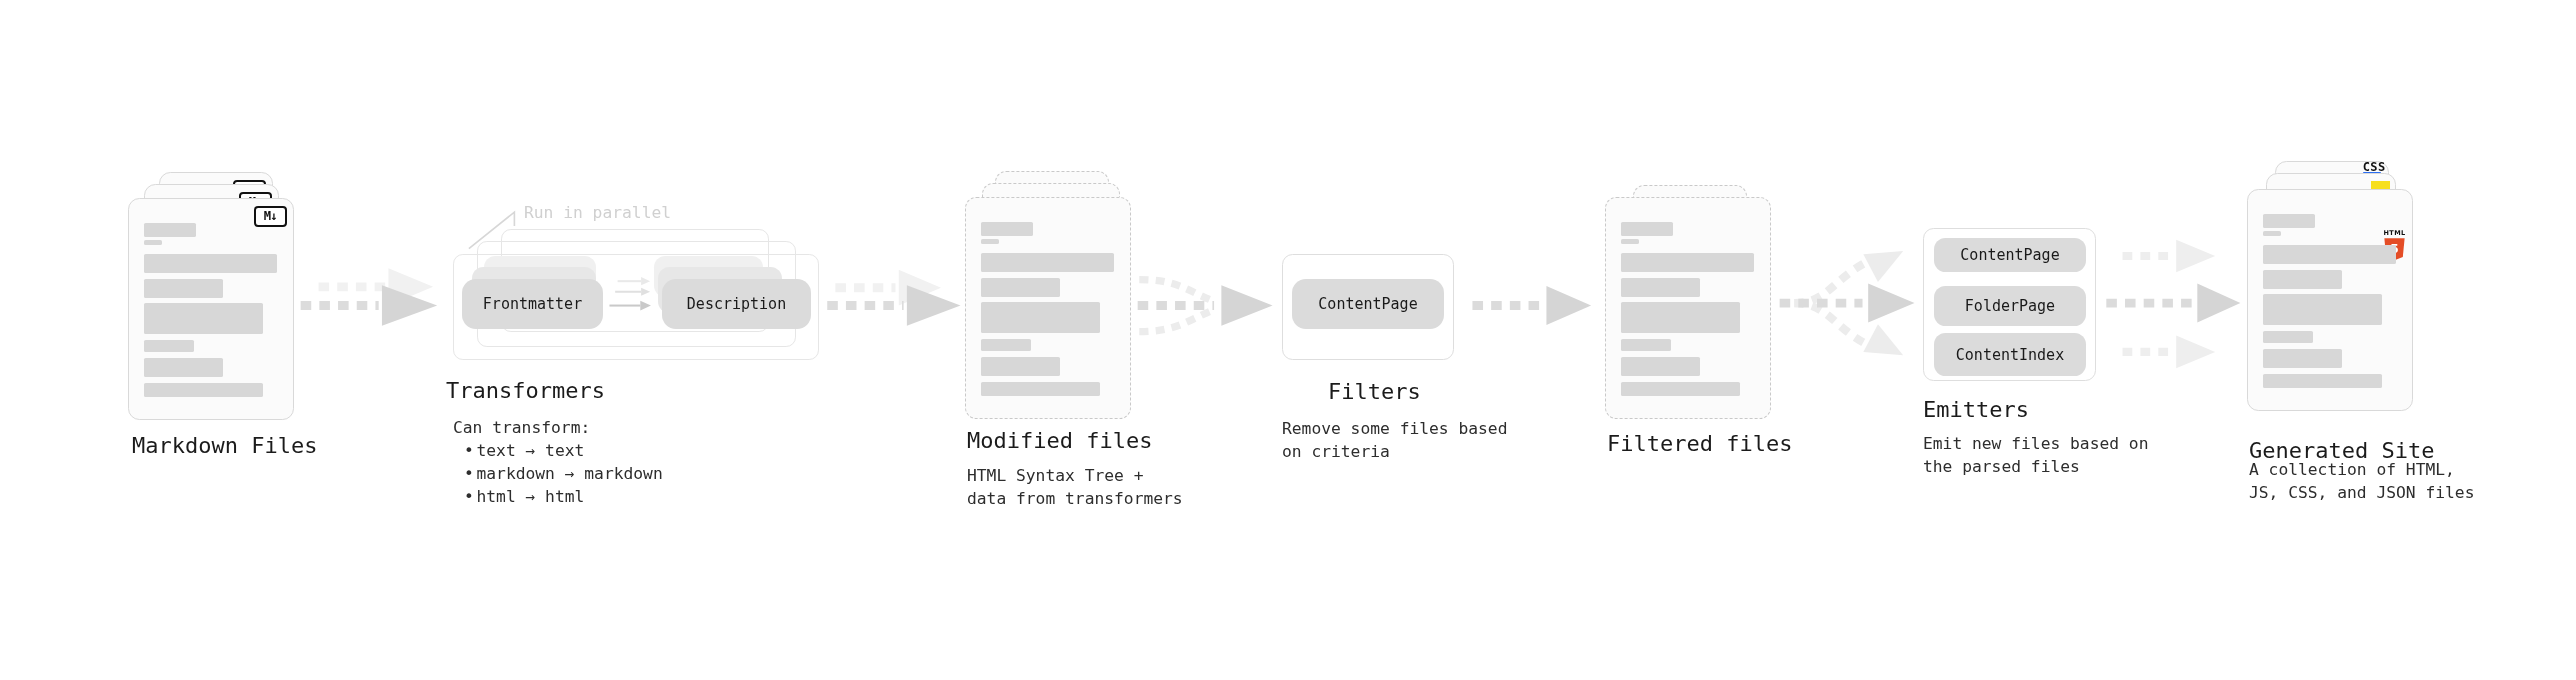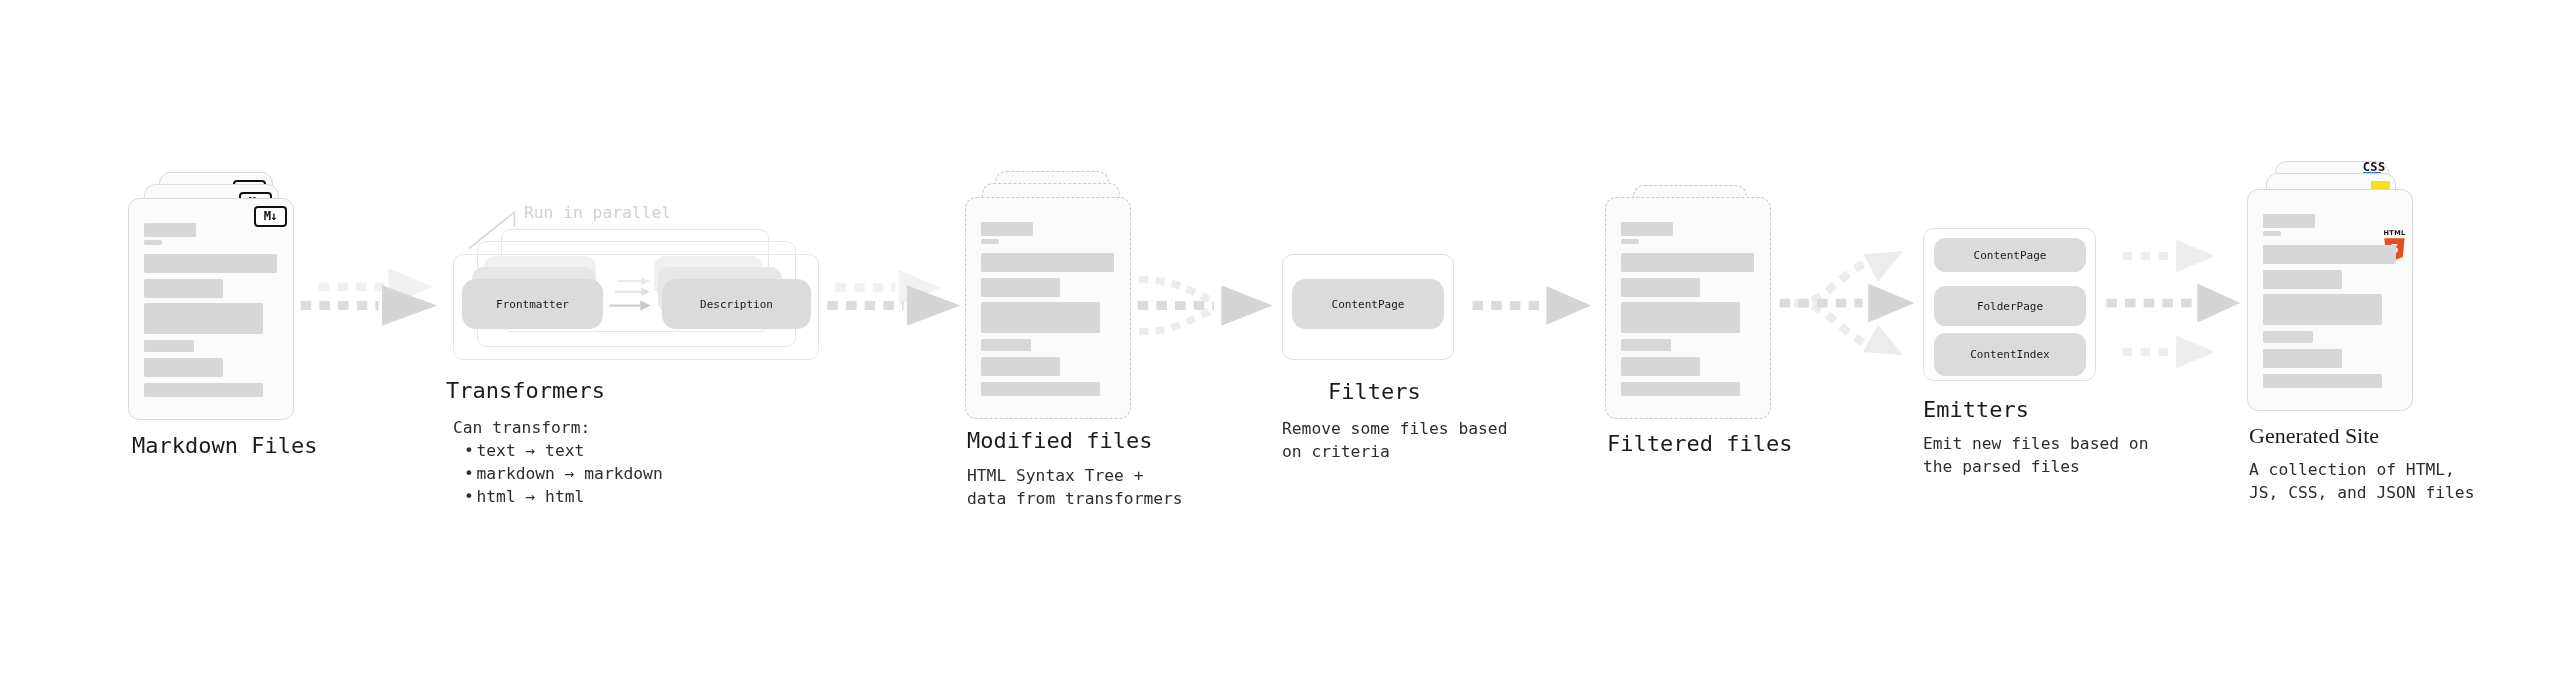--- a/index.html
+++ b/index.html
@@ -45,21 +45,21 @@
     display:flex; align-items:center; justify-content:center;
   }
   .html-shield span { color:#fff; font-size:12.2px; font-weight:bold; font-family:"DejaVu Sans","Liberation Sans",sans-serif; }
 
   
   .panel { position:absolute; box-sizing:border-box; background:#ffffff; border:1.6px solid #dedede; border-radius:10.6px; }
   .t-layer { position:absolute; box-sizing:border-box; background:none; border:1.6px solid #e6e6e6; border-radius:9.8px; }
   .node-btn {
     position:absolute; background:#dbdbdb; border-radius:14px;
     display:flex; align-items:center; justify-content:center;
-    font-size:11px; color:#1a1a1a; white-space:nowrap;
+    font-size:15px; color:#1a1a1a; white-space:nowrap;
   }
   .ghost { position:absolute; border-radius:11.4px; }
   .g1 { background:#e7e7e7; }
   .g2 { background:#f0f0f0; }
 
   
   .title { position:absolute; font-size:22px; font-weight:500; color:#1b1b1b; white-space:nowrap; z-index:7; }
   .desc  { position:absolute; font-size:16.3px; line-height:23px; color:#2d2d2d; white-space:pre-line; z-index:7; }
   .callout-text { position:absolute; font-size:16.3px; color:#d0d0d0; white-space:nowrap; z-index:7; }
   .list { position:absolute; z-index:7; }
@@ -241,19 +241,19 @@
       </div>
       <i class="bar b1"></i>
       <i class="bar b2"></i>
       <i class="bar b3"></i>
       <i class="bar b4"></i>
       <i class="bar b5"></i>
       <i class="bar b6"></i>
       <i class="bar b7"></i>
       <i class="bar b8"></i>
     </div>
-    <div class="title" style="left:2249px;top:423px;font-family:Liberation Serif, serif;">Generated Site</div>
+    <div class="title" style="left:2249px;top:438px;">Generated Site</div>
     <div class="desc" style="left:2249px;top:458px;">A collection of HTML,
 JS, CSS, and JSON files</div>
   </section>
 
 </div>
 
 
 </body></html>

